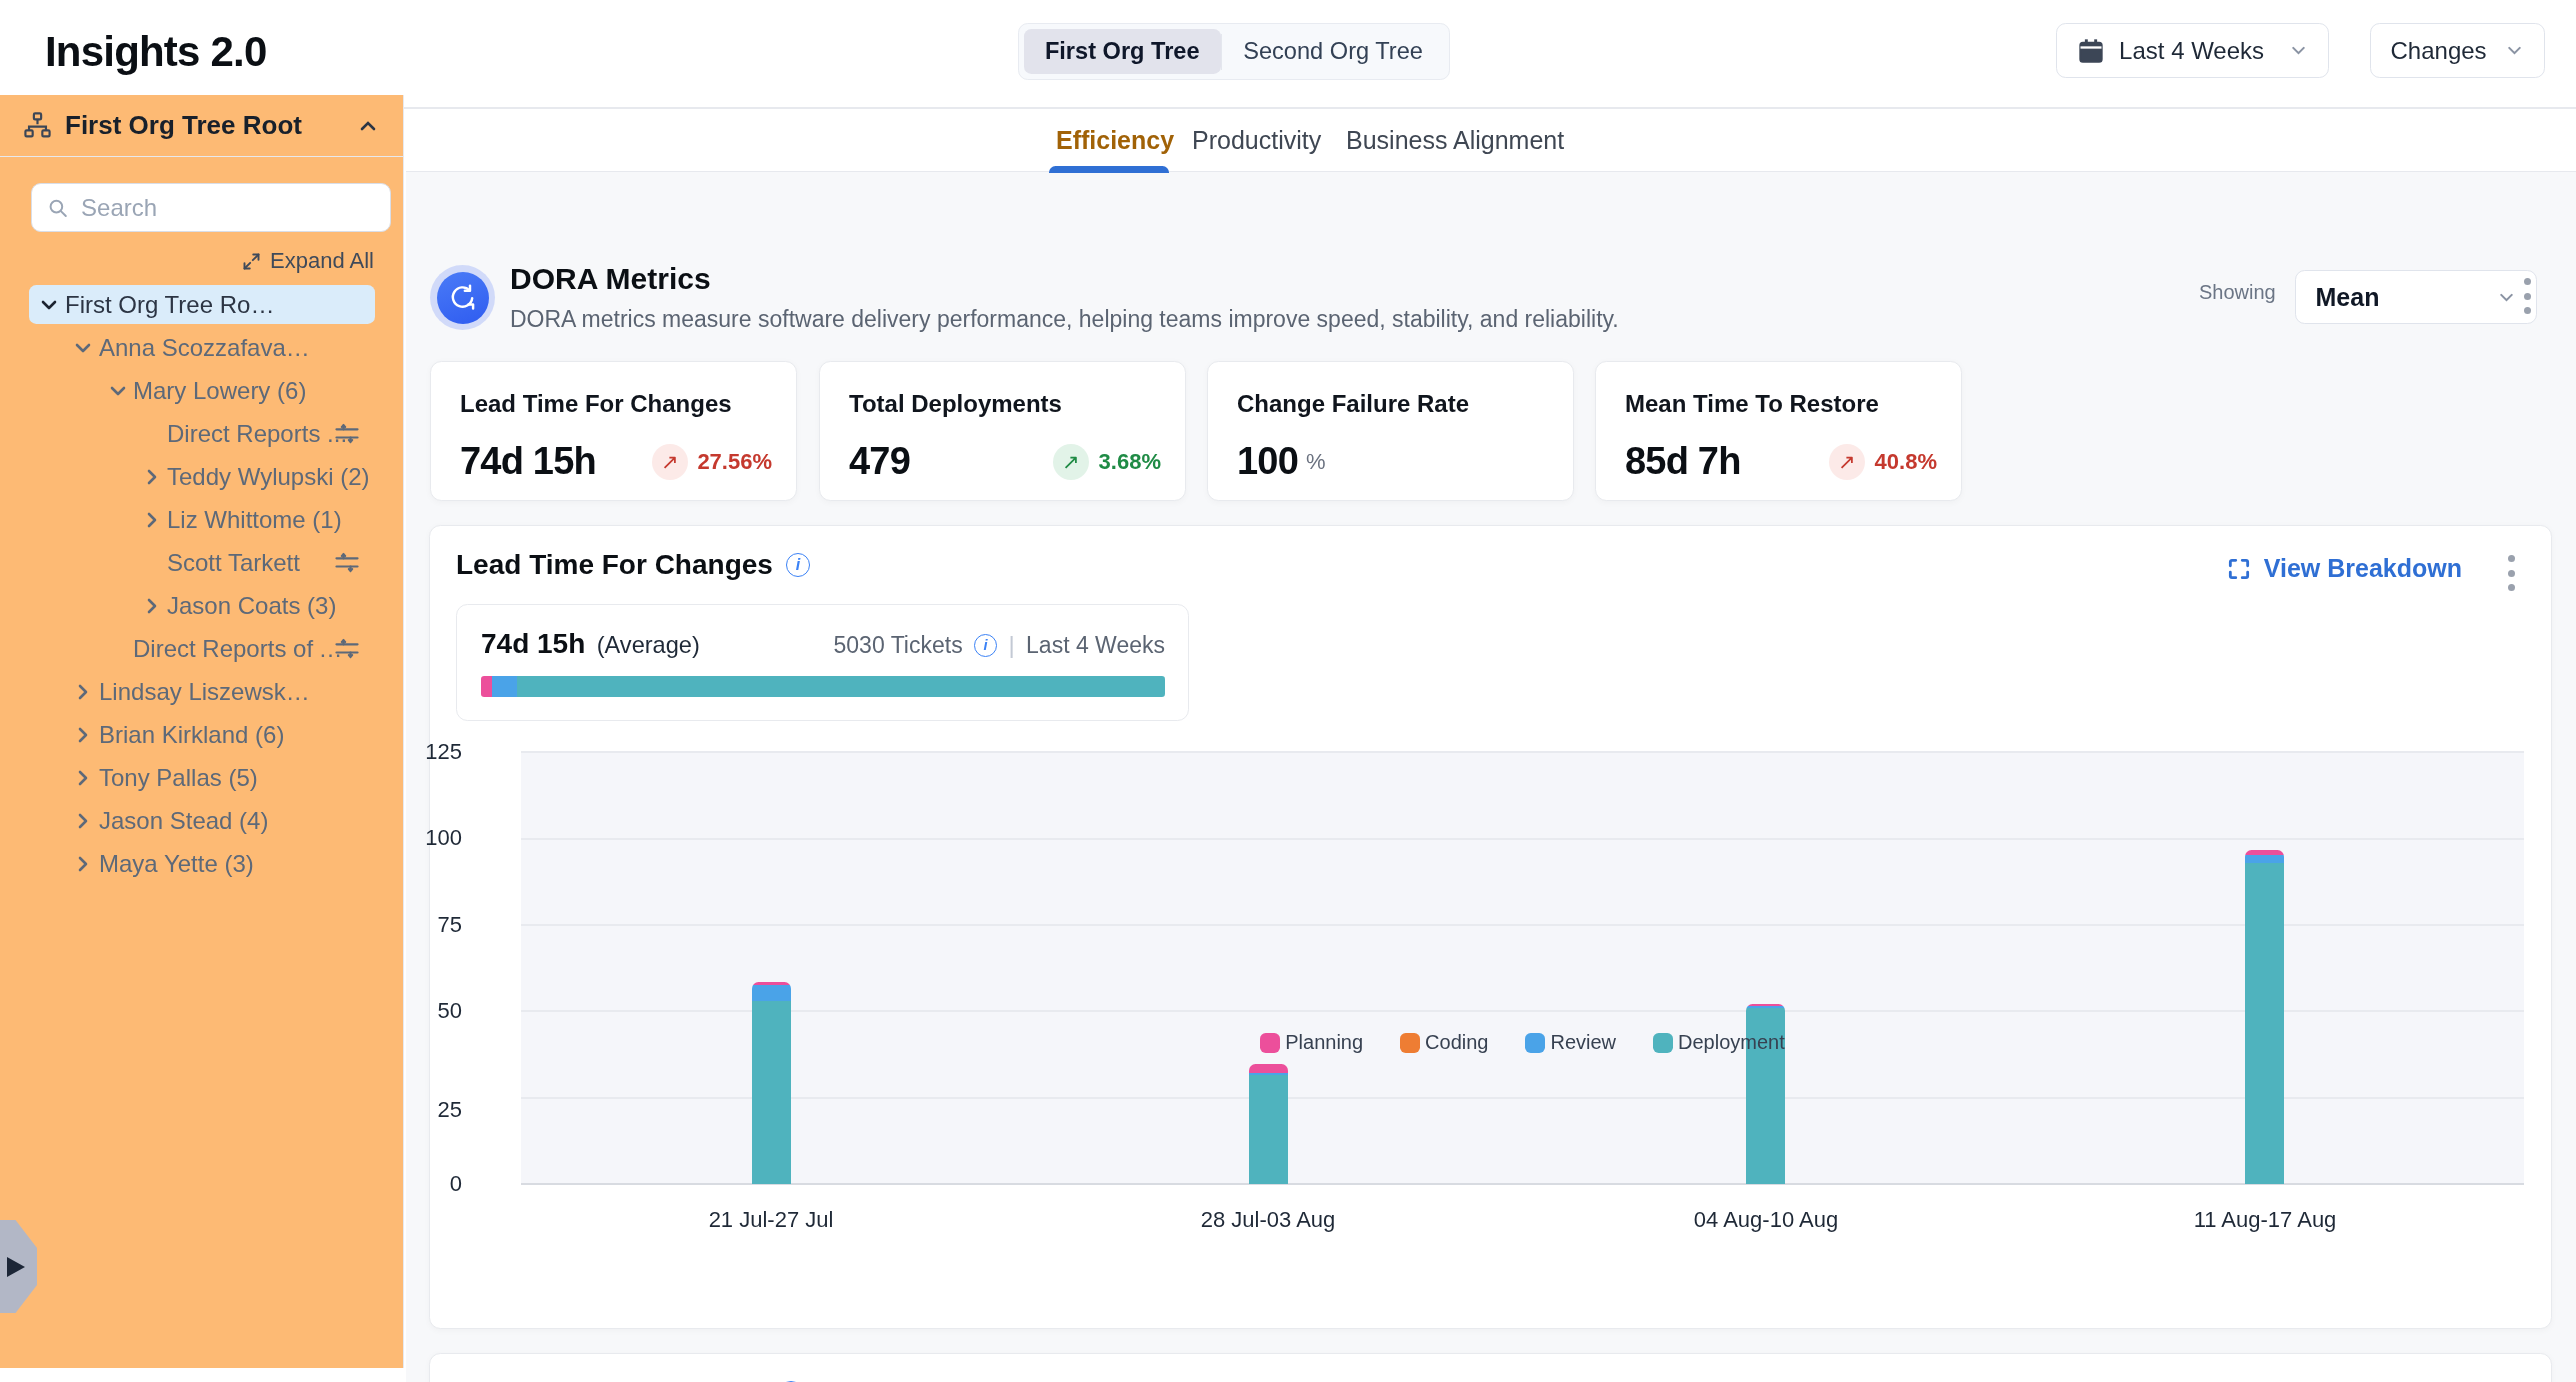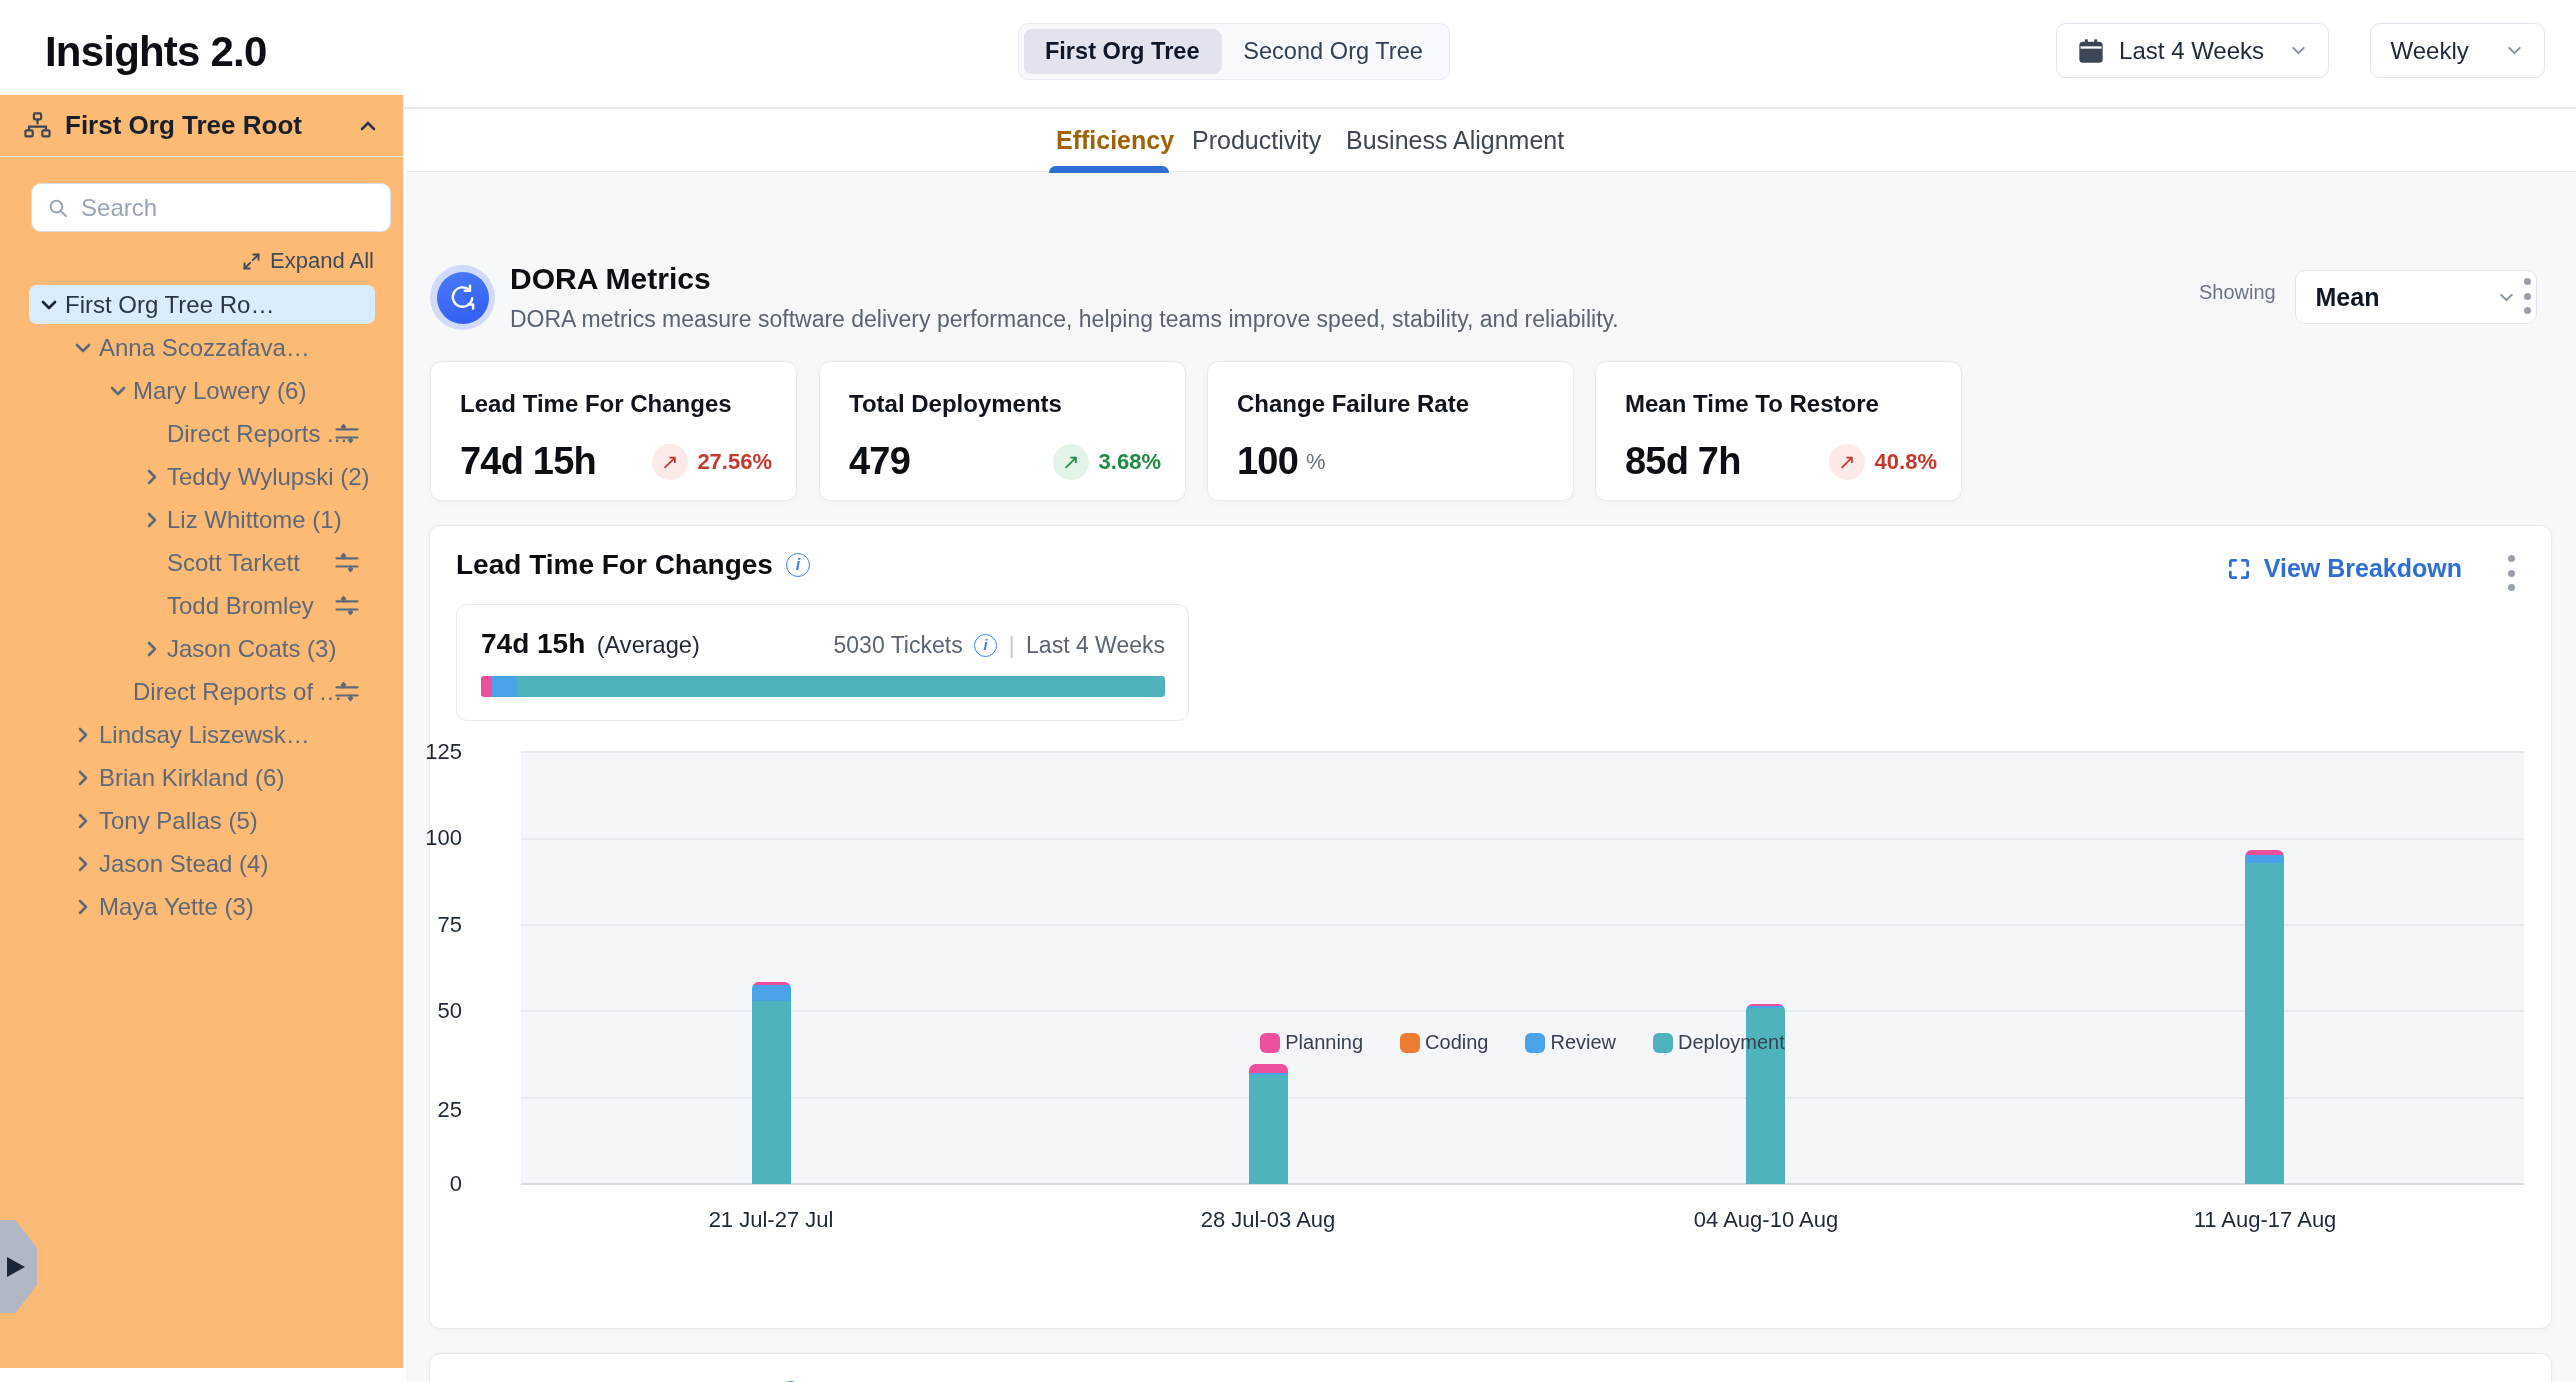--- a/index.html
+++ b/index.html
@@ -155,21 +155,21 @@
             <line x1="3" y1="9" x2="21" y2="9" stroke="#fff"></line>
         </svg>
         <span>Last 4 Weeks</span>
       </span>
       <svg class="chevron-sm" viewBox="0 0 24 24" fill="none" stroke="#8a93a3" stroke-width="2.4" stroke-linecap="round">
           <polyline points="6 9 12 15 18 9"></polyline>
         </svg>
     </div>
 
     <div id="granularity-select" class="hdr-select">
-      <span>Weekly</span>
+      <span>Changes</span>
       <svg class="chevron-sm" viewBox="0 0 24 24" fill="none" stroke="#8a93a3" stroke-width="2.4" stroke-linecap="round">
           <polyline points="6 9 12 15 18 9"></polyline>
         </svg>
     </div>
   </div>
   <div id="header-divider"></div>
 
   <div id="sidebar">
     <div id="sidebar-header">
       <svg class="org-icon" viewBox="0 0 24 24" fill="none" stroke="#3c4656" stroke-width="1.8">
@@ -261,34 +261,20 @@
               <line x1="3" y1="15" x2="21" y2="15"></line>
               <line x1="9" y1="8" x2="9" y2="4.5"></line>
               <path d="M7.6 6 L9 4.5 L10.4 6"></path>
               <line x1="15" y1="15" x2="15" y2="18.5"></line>
               <path d="M13.6 17.2 L15 18.7 L16.4 17.2"></path>
             </g>
           </svg>
         </div>
         <div class="tree-row">
           <div class="row-bg"></div>
-          <span class="tree-label" style="left: 167px;">Todd Bromley</span>
-          <svg viewBox="0 0 24 24" class="tree-filter">
-            <g fill="none" stroke="#5d6979" stroke-width="1.9" stroke-linecap="round">
-              <line x1="3" y1="8" x2="21" y2="8"></line>
-              <line x1="3" y1="15" x2="21" y2="15"></line>
-              <line x1="9" y1="8" x2="9" y2="4.5"></line>
-              <path d="M7.6 6 L9 4.5 L10.4 6"></path>
-              <line x1="15" y1="15" x2="15" y2="18.5"></line>
-              <path d="M13.6 17.2 L15 18.7 L16.4 17.2"></path>
-            </g>
-          </svg>
-        </div>
-        <div class="tree-row">
-          <div class="row-bg"></div>
           <svg viewBox="0 0 24 24" class="tree-chevron" style="left: 140px; transform: rotate(-90deg);">
             <polyline points="6 9 12 15 18 9" fill="none" stroke="#5d6979" stroke-width="2.6" stroke-linecap="round" stroke-linejoin="round"></polyline>
           </svg>
           <span class="tree-label" style="left: 167px;">Jason Coats (3)</span>
         </div>
         <div class="tree-row">
           <div class="row-bg"></div>
           <span class="tree-label" style="left: 133px;">Direct Reports of A...</span>
           <svg viewBox="0 0 24 24" class="tree-filter">
             <g fill="none" stroke="#5d6979" stroke-width="1.9" stroke-linecap="round">

